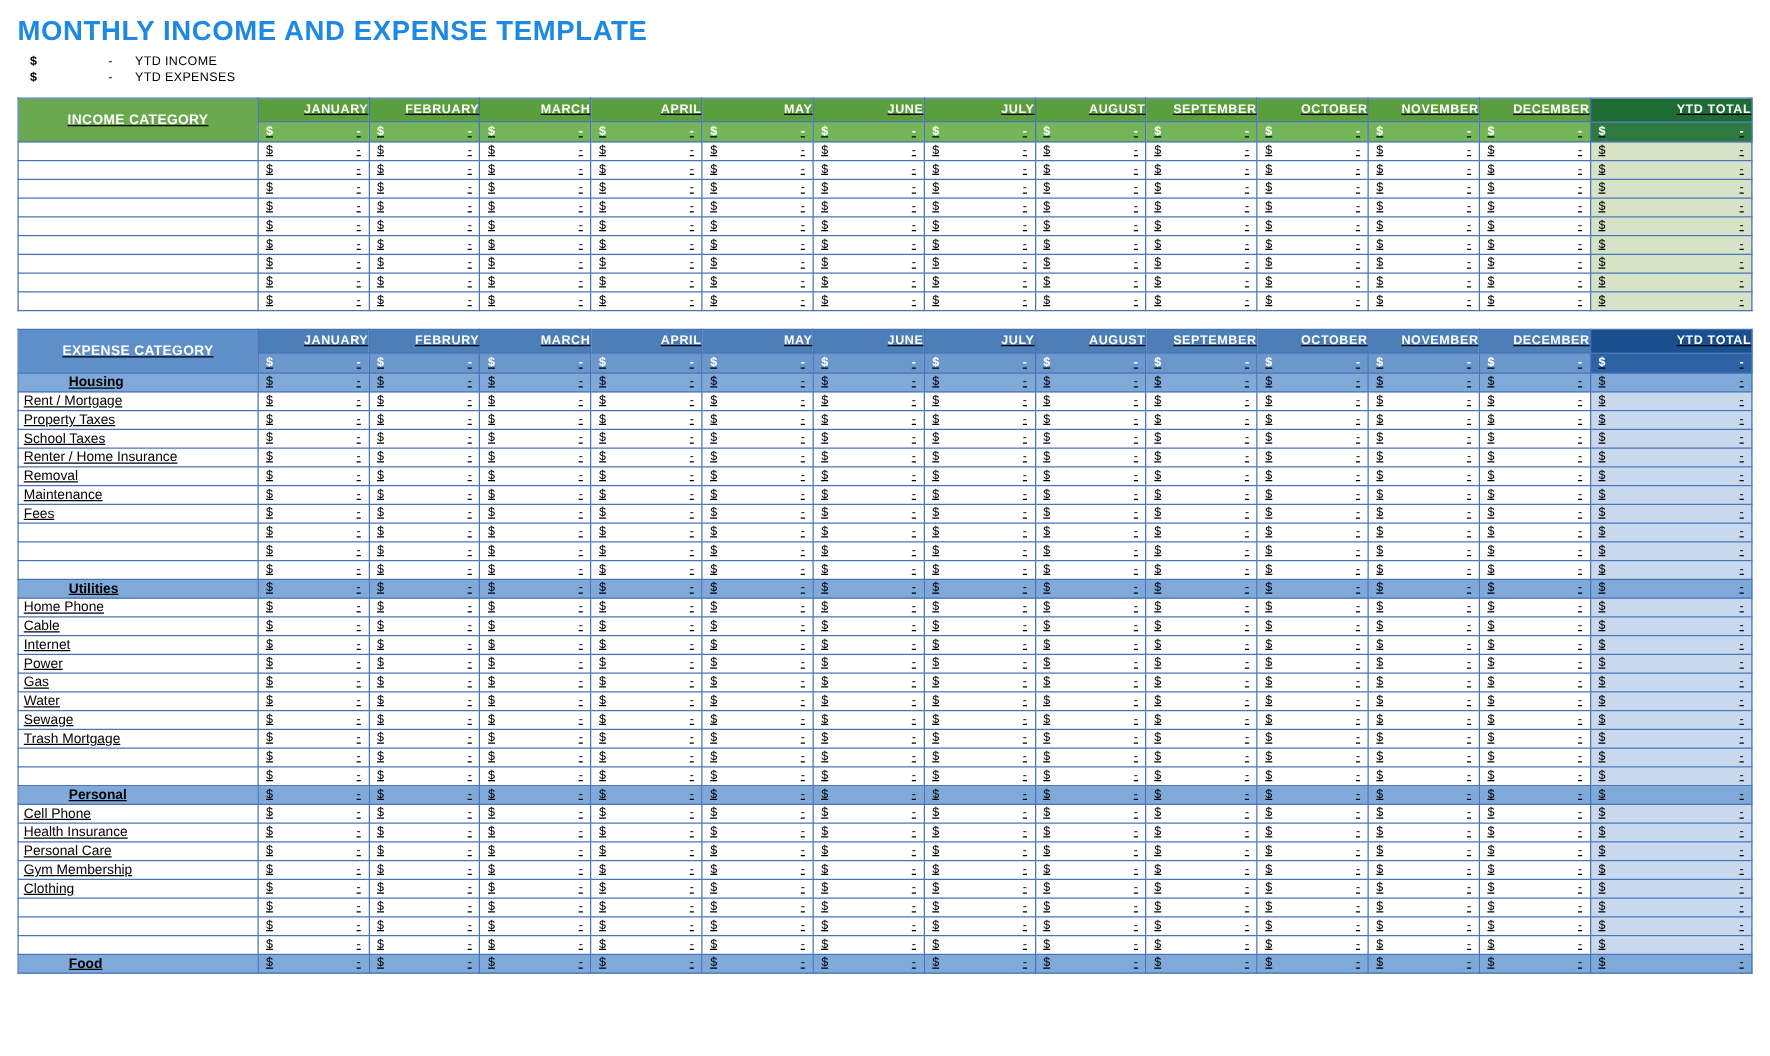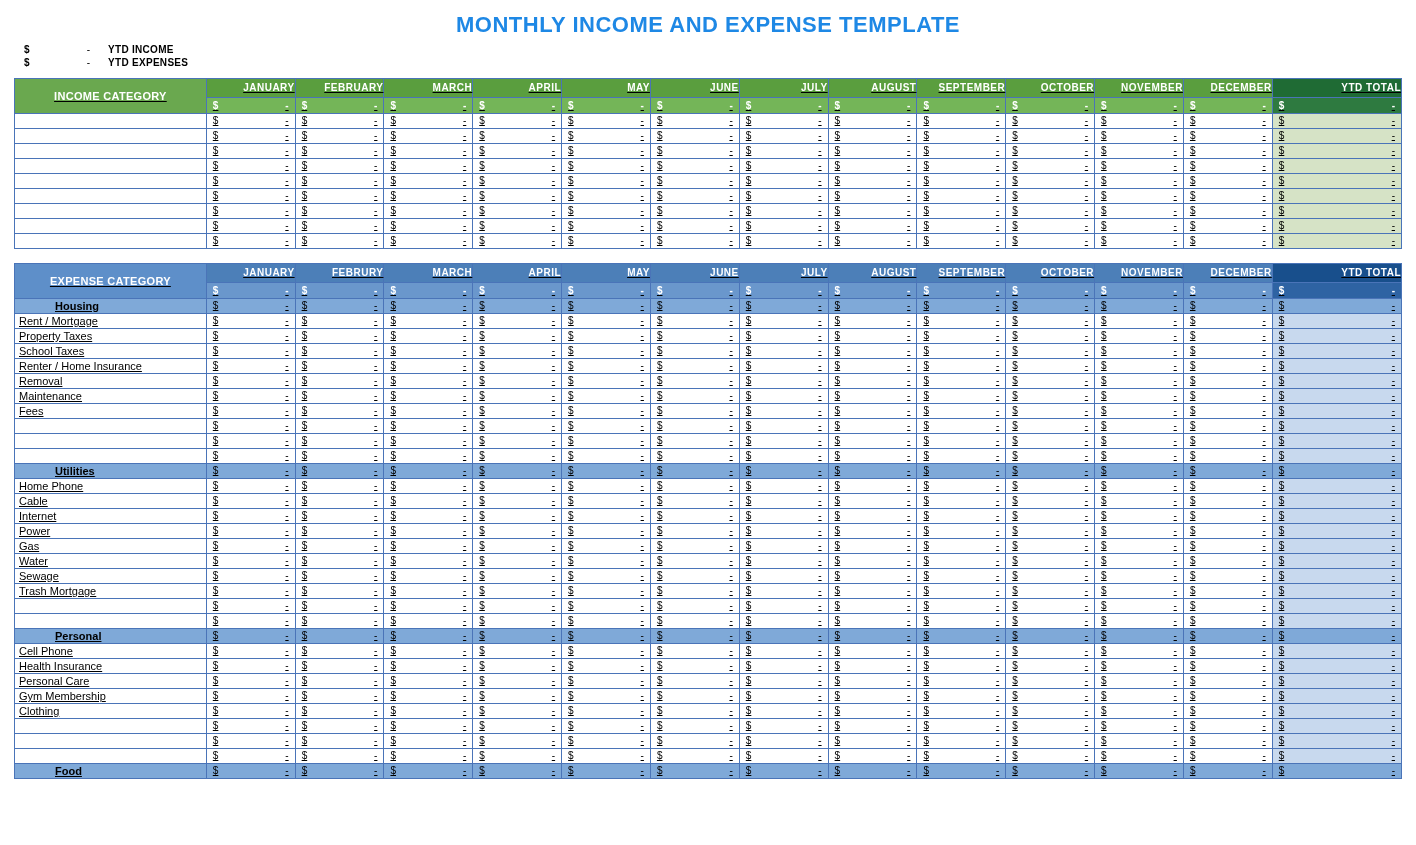--- a/index.html
+++ b/index.html
@@ -10,32 +10,31 @@
     font-size: 11px;
     color: #000;
     background: #fff;
   }
   h1.title {
     color: #1E88E5;
     font-size: 22px;
     font-weight: 700;
     letter-spacing: 0.5px;
     margin: 0 0 6px 0;
-    text-align: center;
   }
   .ytd-summary { margin: 2px 0 10px 10px; }
   .ytd-row {
     display: flex;
     align-items: center;
     font-size: 10px;
     margin: 2px 0;
   }
   .ytd-row .dollar { width: 14px; font-weight: 700; }
   .ytd-row .dash  { width: 70px; text-align:right; padding-right:18px;}
-  .ytd-row .lbl   { font-weight: 700; letter-spacing: 0.3px; }
+  .ytd-row .lbl   { font-weight: 400; letter-spacing: 0.3px; }
 
   table {
     border-collapse: collapse;
     width: 100%;
     table-layout: fixed;
     margin-bottom: 14px;
     text-decoration: underline;
   }
   col.catcol   { width: 190px; }
   col.monthcol { width: 88px; }

